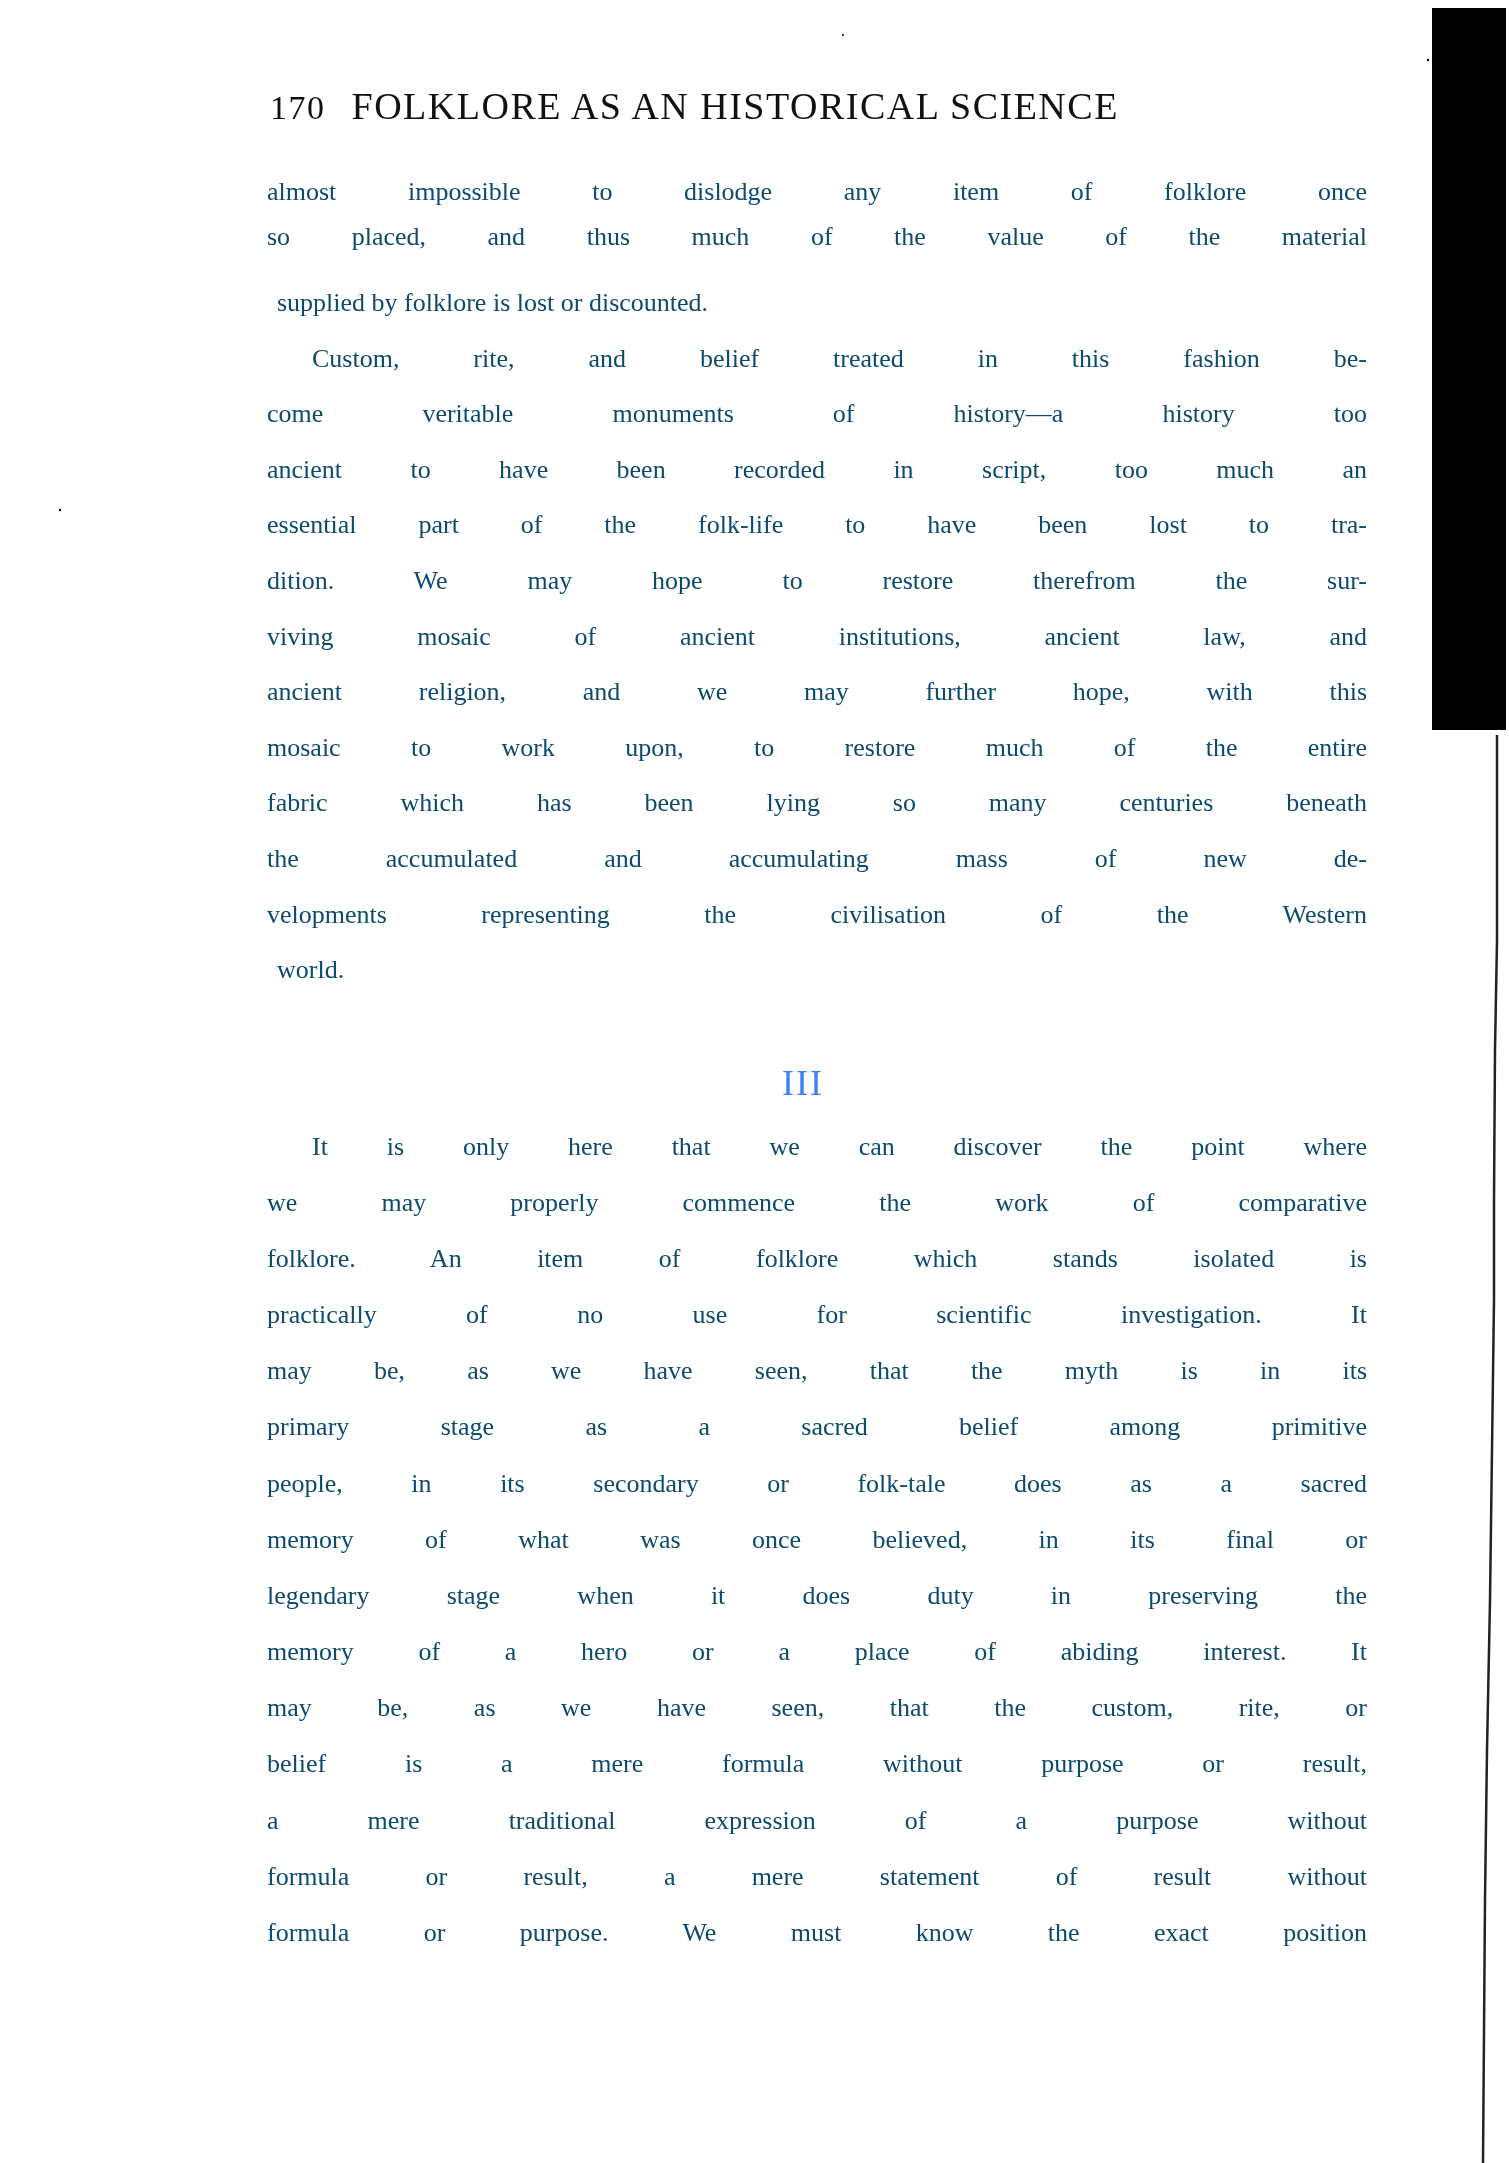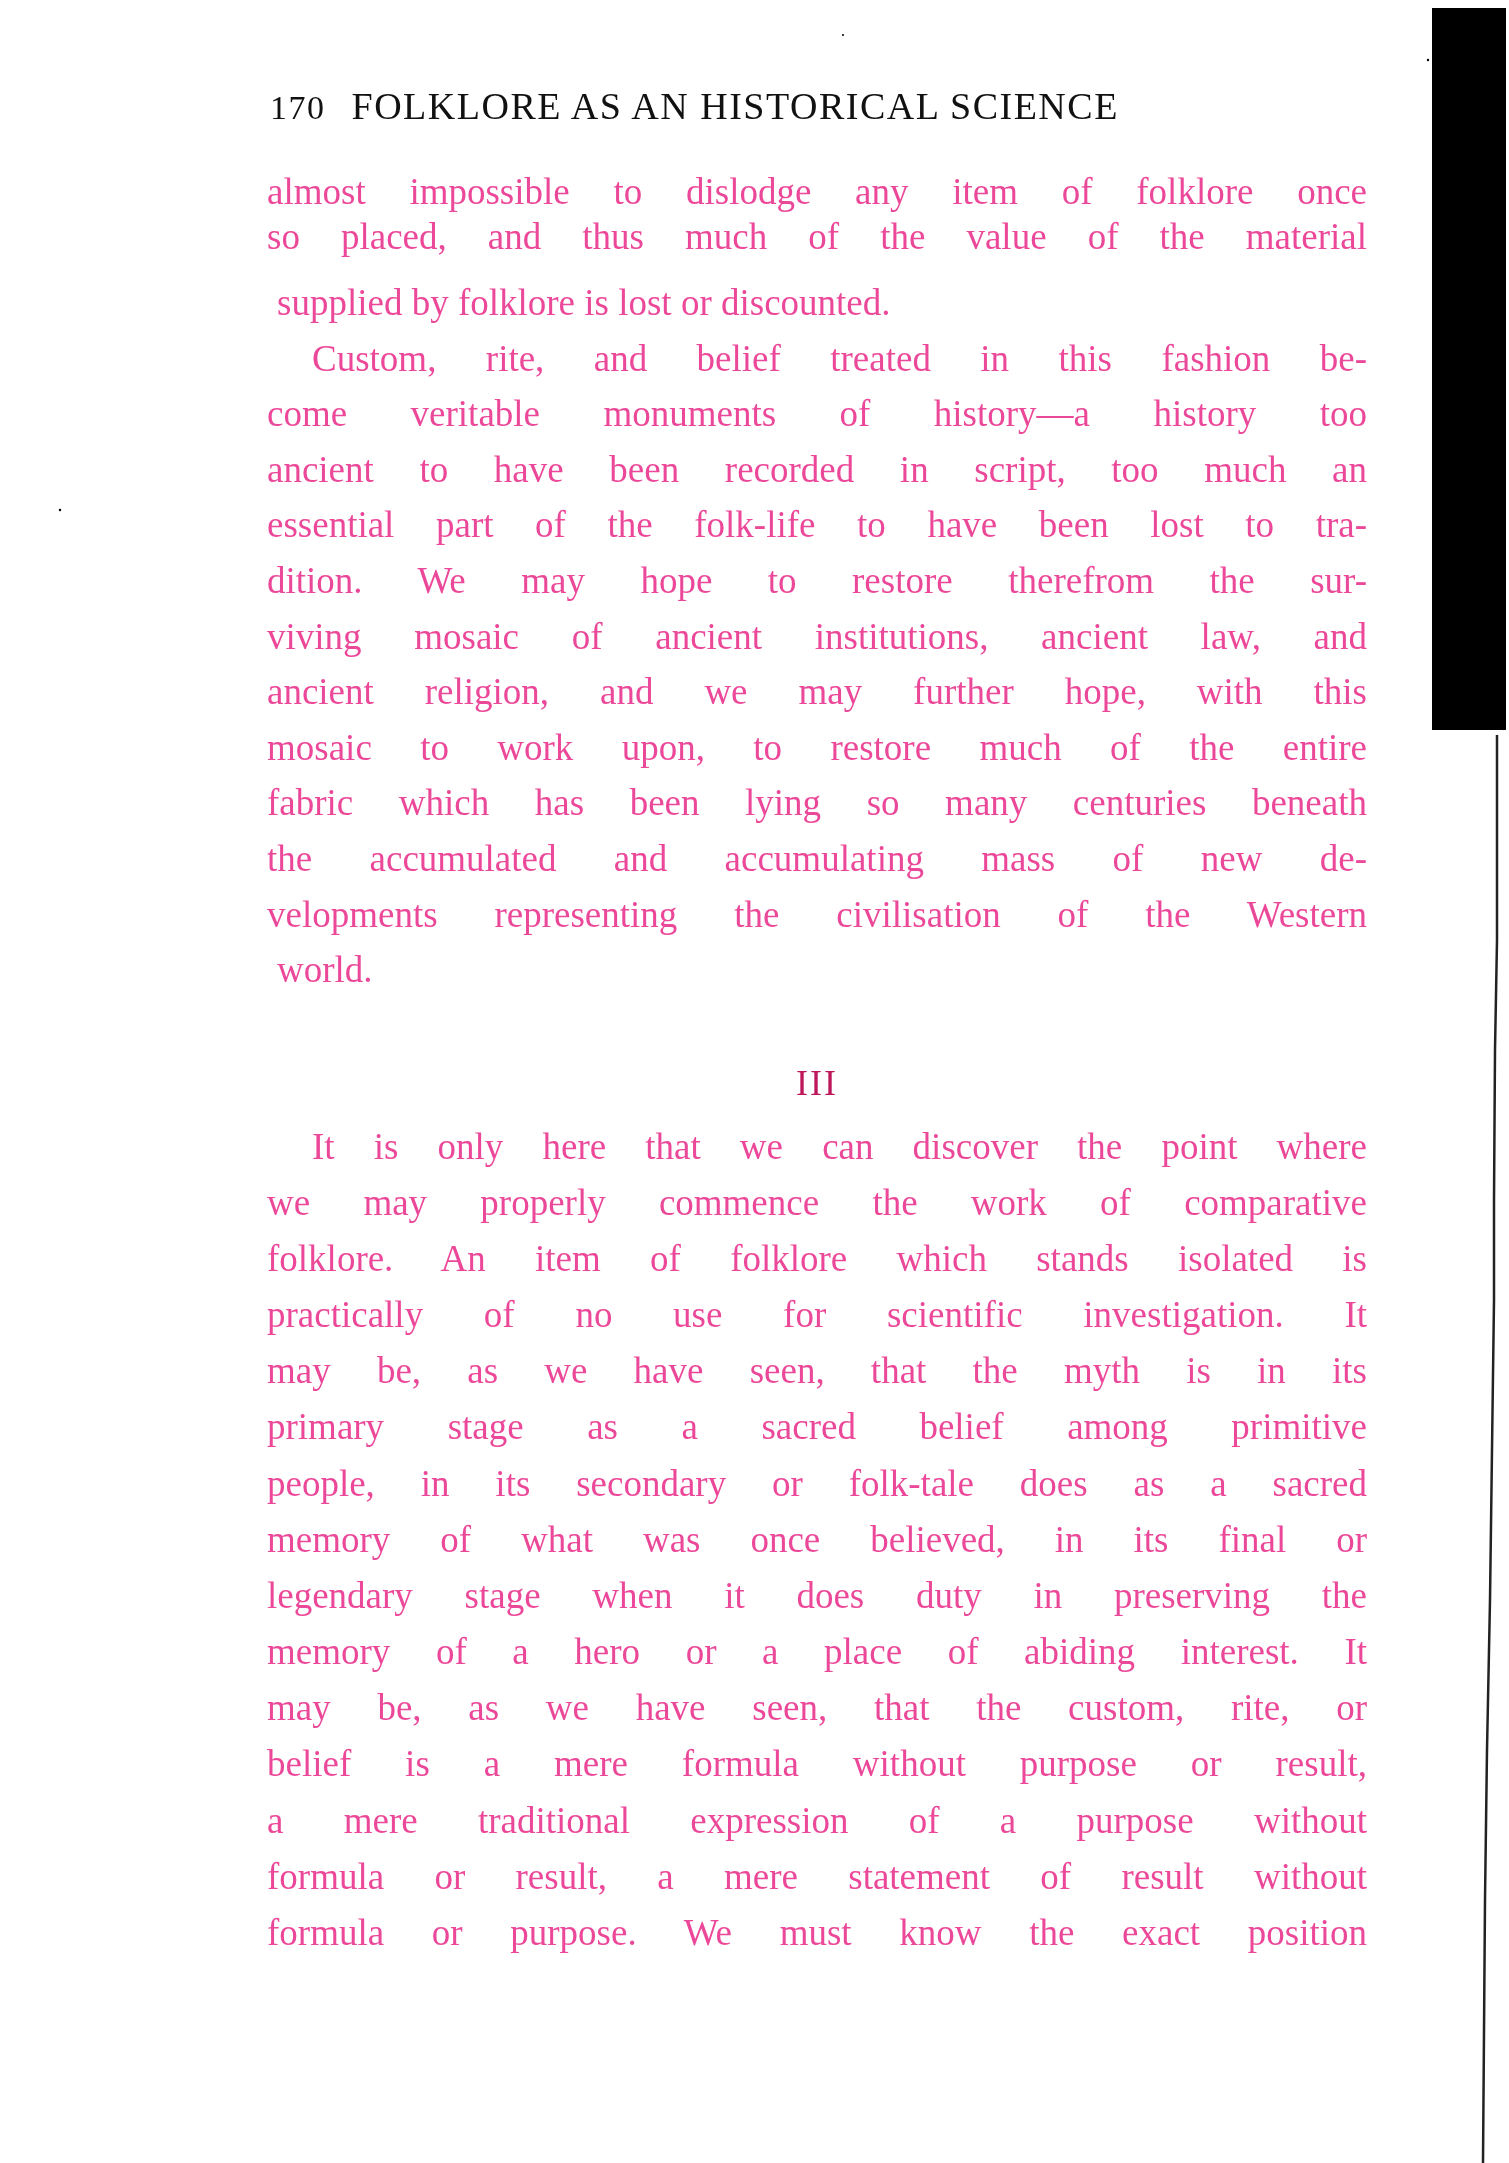--- a/index.html
+++ b/index.html
@@ -8,30 +8,30 @@
   .running-head {
     position: absolute; left: 270px; top: 84px; width: 1030px; height: 44px;
     font-family: "Liberation Serif", "DejaVu Serif", serif;
     font-size: 38px; line-height: 44px; color: #111;
     white-space: nowrap; letter-spacing: 1.5px;
   }
   .running-head .folio { display: inline-block; margin-right: 26px; font-size: 34px; }
   .line {
     position: absolute; left: 267px; width: 1100px; height: 50px;
     font-family: "Liberation Serif", "DejaVu Serif", serif;
-    font-size: 37px; line-height: 50px; color: #ec4899;
+    font-size: 26px; line-height: 50px; color: #0c4a6e;
     text-align: justify; text-align-last: justify; white-space: nowrap;
     word-spacing: 0px;
   }
   .line.indent { padding-left: 45px; width: 1055px; }
   .line.last { text-align-last: left; margin-left: 10px; }
   .section-number {
-    position: absolute; left: 267px; width: 1100px; top: 1058px; height: 50px;
+    position: absolute; left: 253px; width: 1100px; top: 1058px; height: 50px;
     font-family: "Liberation Serif", "DejaVu Serif", serif;
-    font-size: 36px; line-height: 50px; text-align: center; color: #be185d;
+    font-size: 36px; line-height: 50px; text-align: center; color: #3b82f6;
     letter-spacing: 2px;
   }
   .scan-bar { position: absolute; left: 1432px; top: 8px; width: 74px; height: 722px; background: #000; }
   .scan-edge { position: absolute; left: 0; top: 0; width: 1509px; height: 2163px; pointer-events: none; }
 </style>
 </head>
 <body>
 
 <div class="page">
 

